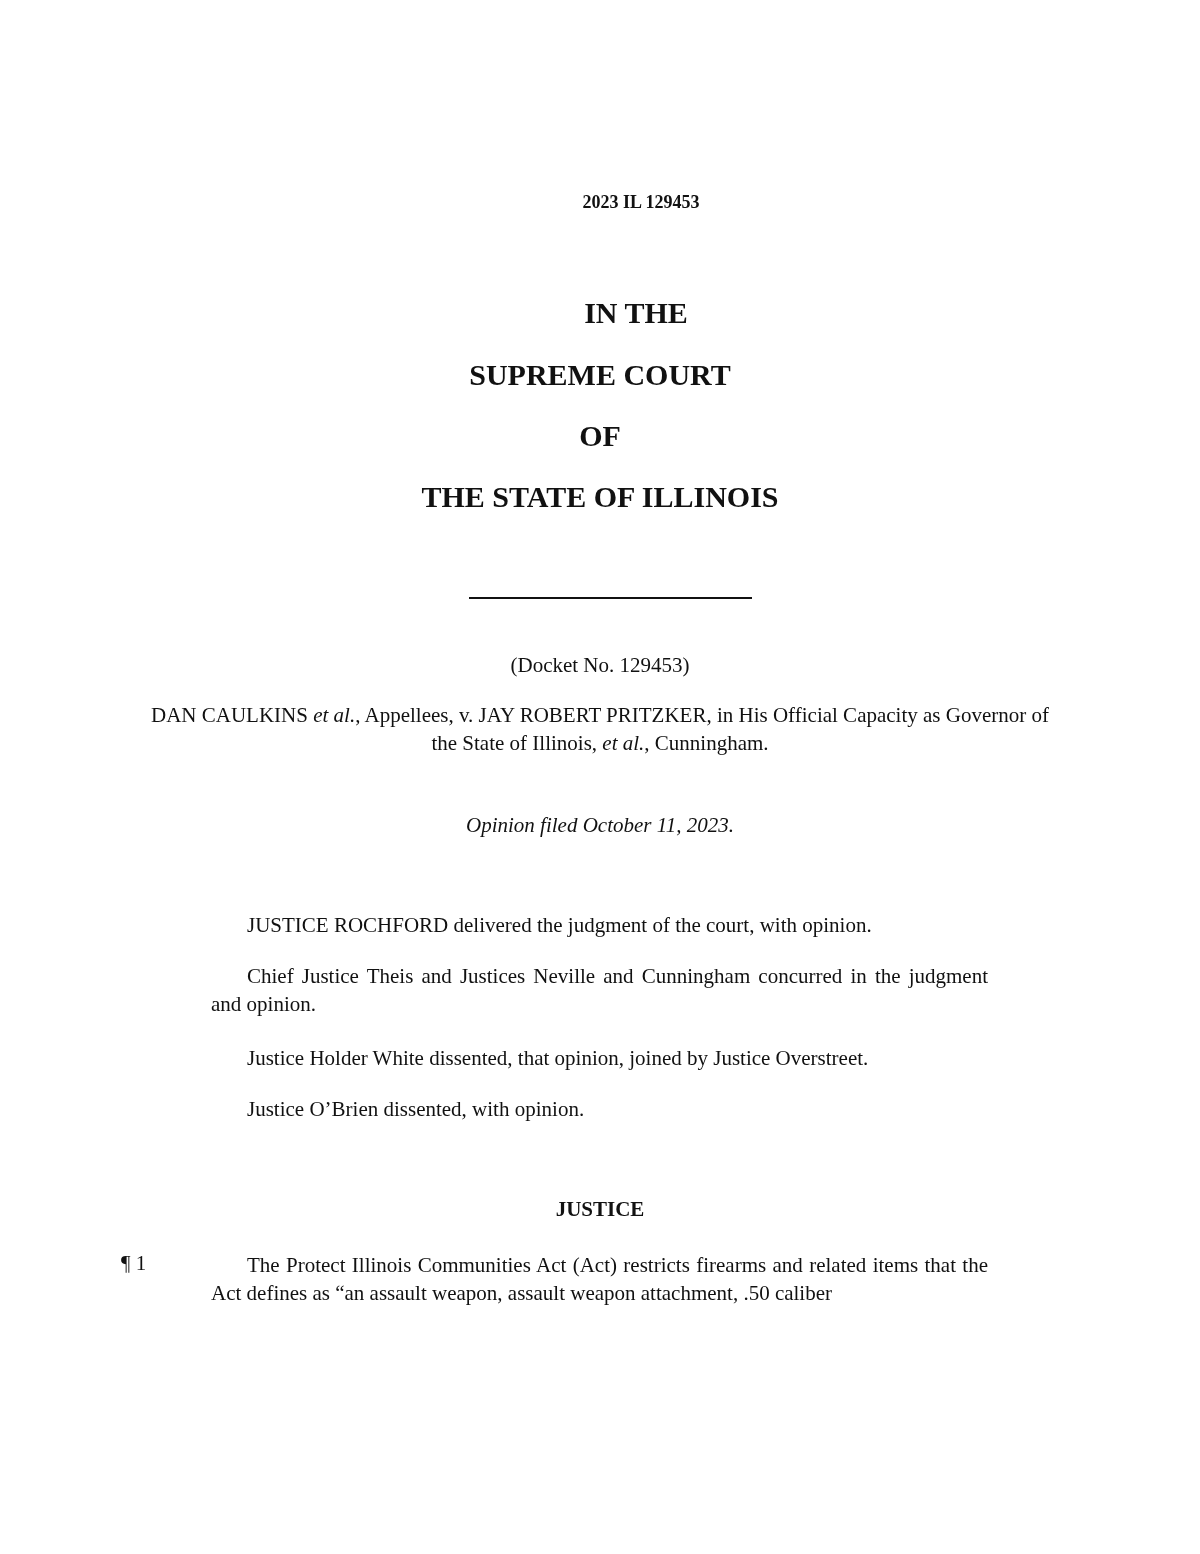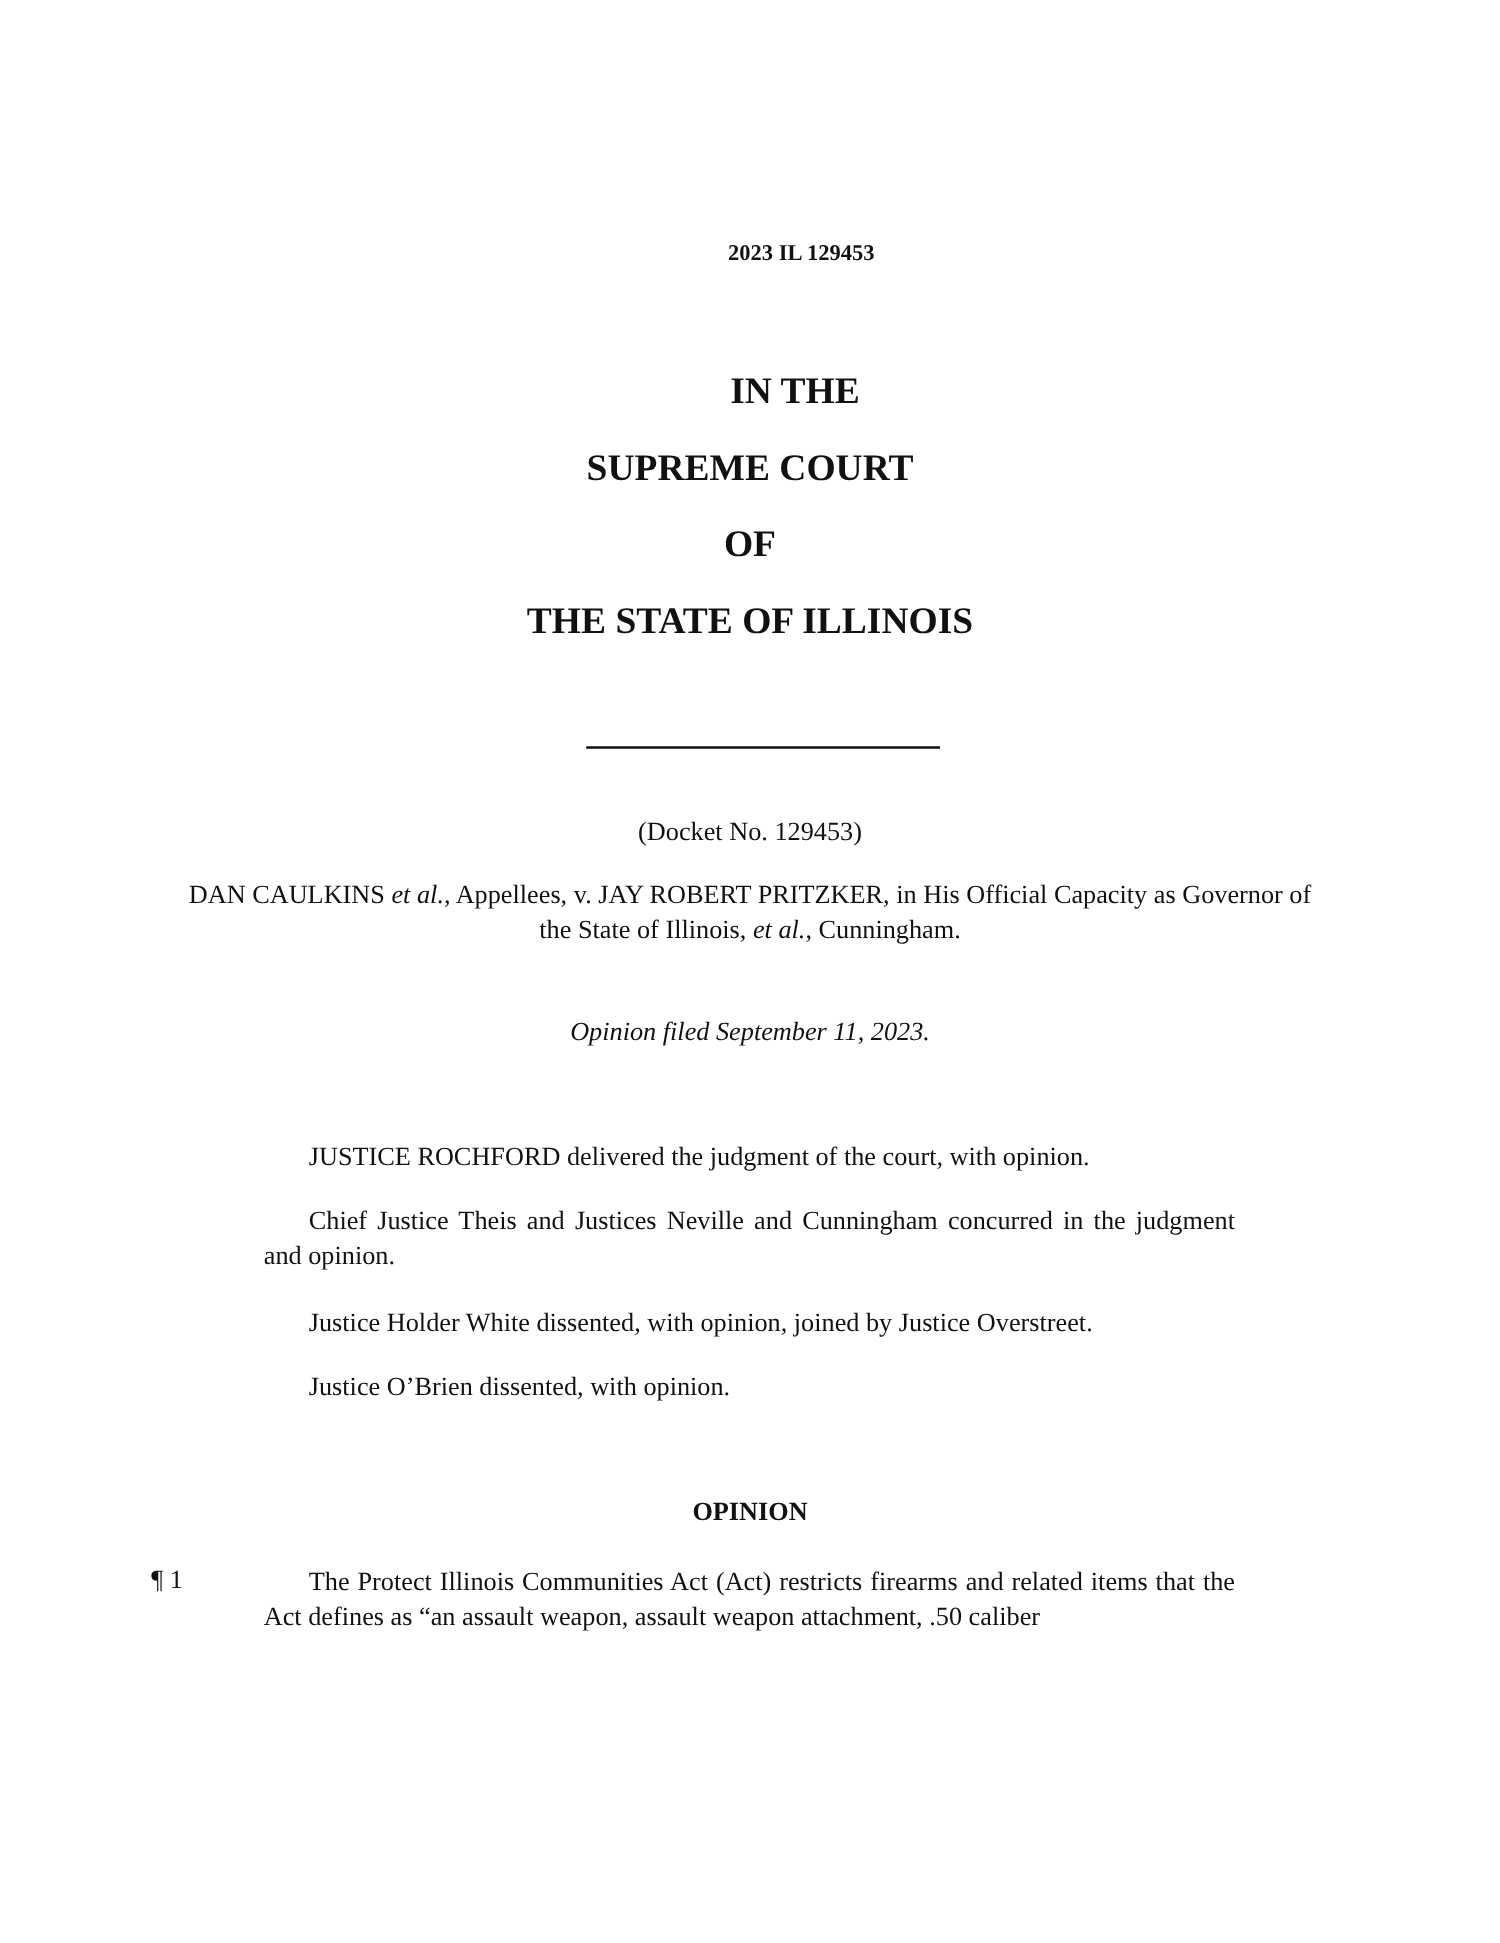--- a/index.html
+++ b/index.html
@@ -41,24 +41,24 @@
   <div class="abs center title-line t2">SUPREME COURT</div>
   <div class="abs center title-line t3">OF</div>
   <div class="abs center title-line t4">THE STATE OF ILLINOIS</div>
 
   <div class="abs rule"></div>
 
   <div class="abs center body-text docket">(Docket No. 129453)</div>
 
   <div class="abs body-text caption"><span>DAN CAULKINS </span><i>et al.</i><span>, Appellees, v. JAY ROBERT PRITZKER, in His Official Capacity as Governor of the State of Illinois, </span><i>et al.</i><span>, Cunningham.</span></div>
 
-  <div class="abs center body-text filed">Opinion filed September 11, 2023.</div>
+  <div class="abs center body-text filed">Opinion filed October 11, 2023.</div>
 
   <div class="abs body-text para indent p1">JUSTICE ROCHFORD delivered the judgment of the court, with opinion.</div>
   <div class="abs body-text para indent p2">Chief Justice Theis and Justices Neville and Cunningham concurred in the judgment and opinion.</div>
-  <div class="abs body-text para indent p3">Justice Holder White dissented, with opinion, joined by Justice Overstreet.</div>
+  <div class="abs body-text para indent p3">Justice Holder White dissented, that opinion, joined by Justice Overstreet.</div>
   <div class="abs body-text para indent p4">Justice O’Brien dissented, with opinion.</div>
 
-  <div class="abs center opinion-heading">OPINION</div>
+  <div class="abs center opinion-heading">JUSTICE</div>
 
   <div class="abs para-mark">¶ 1</div>
   <div class="abs body-text para indent p5">The Protect Illinois Communities Act (Act) restricts firearms and related items that the Act defines as “an assault weapon, assault weapon attachment, .50 caliber</div>
 </div>
 
 </body></html>

